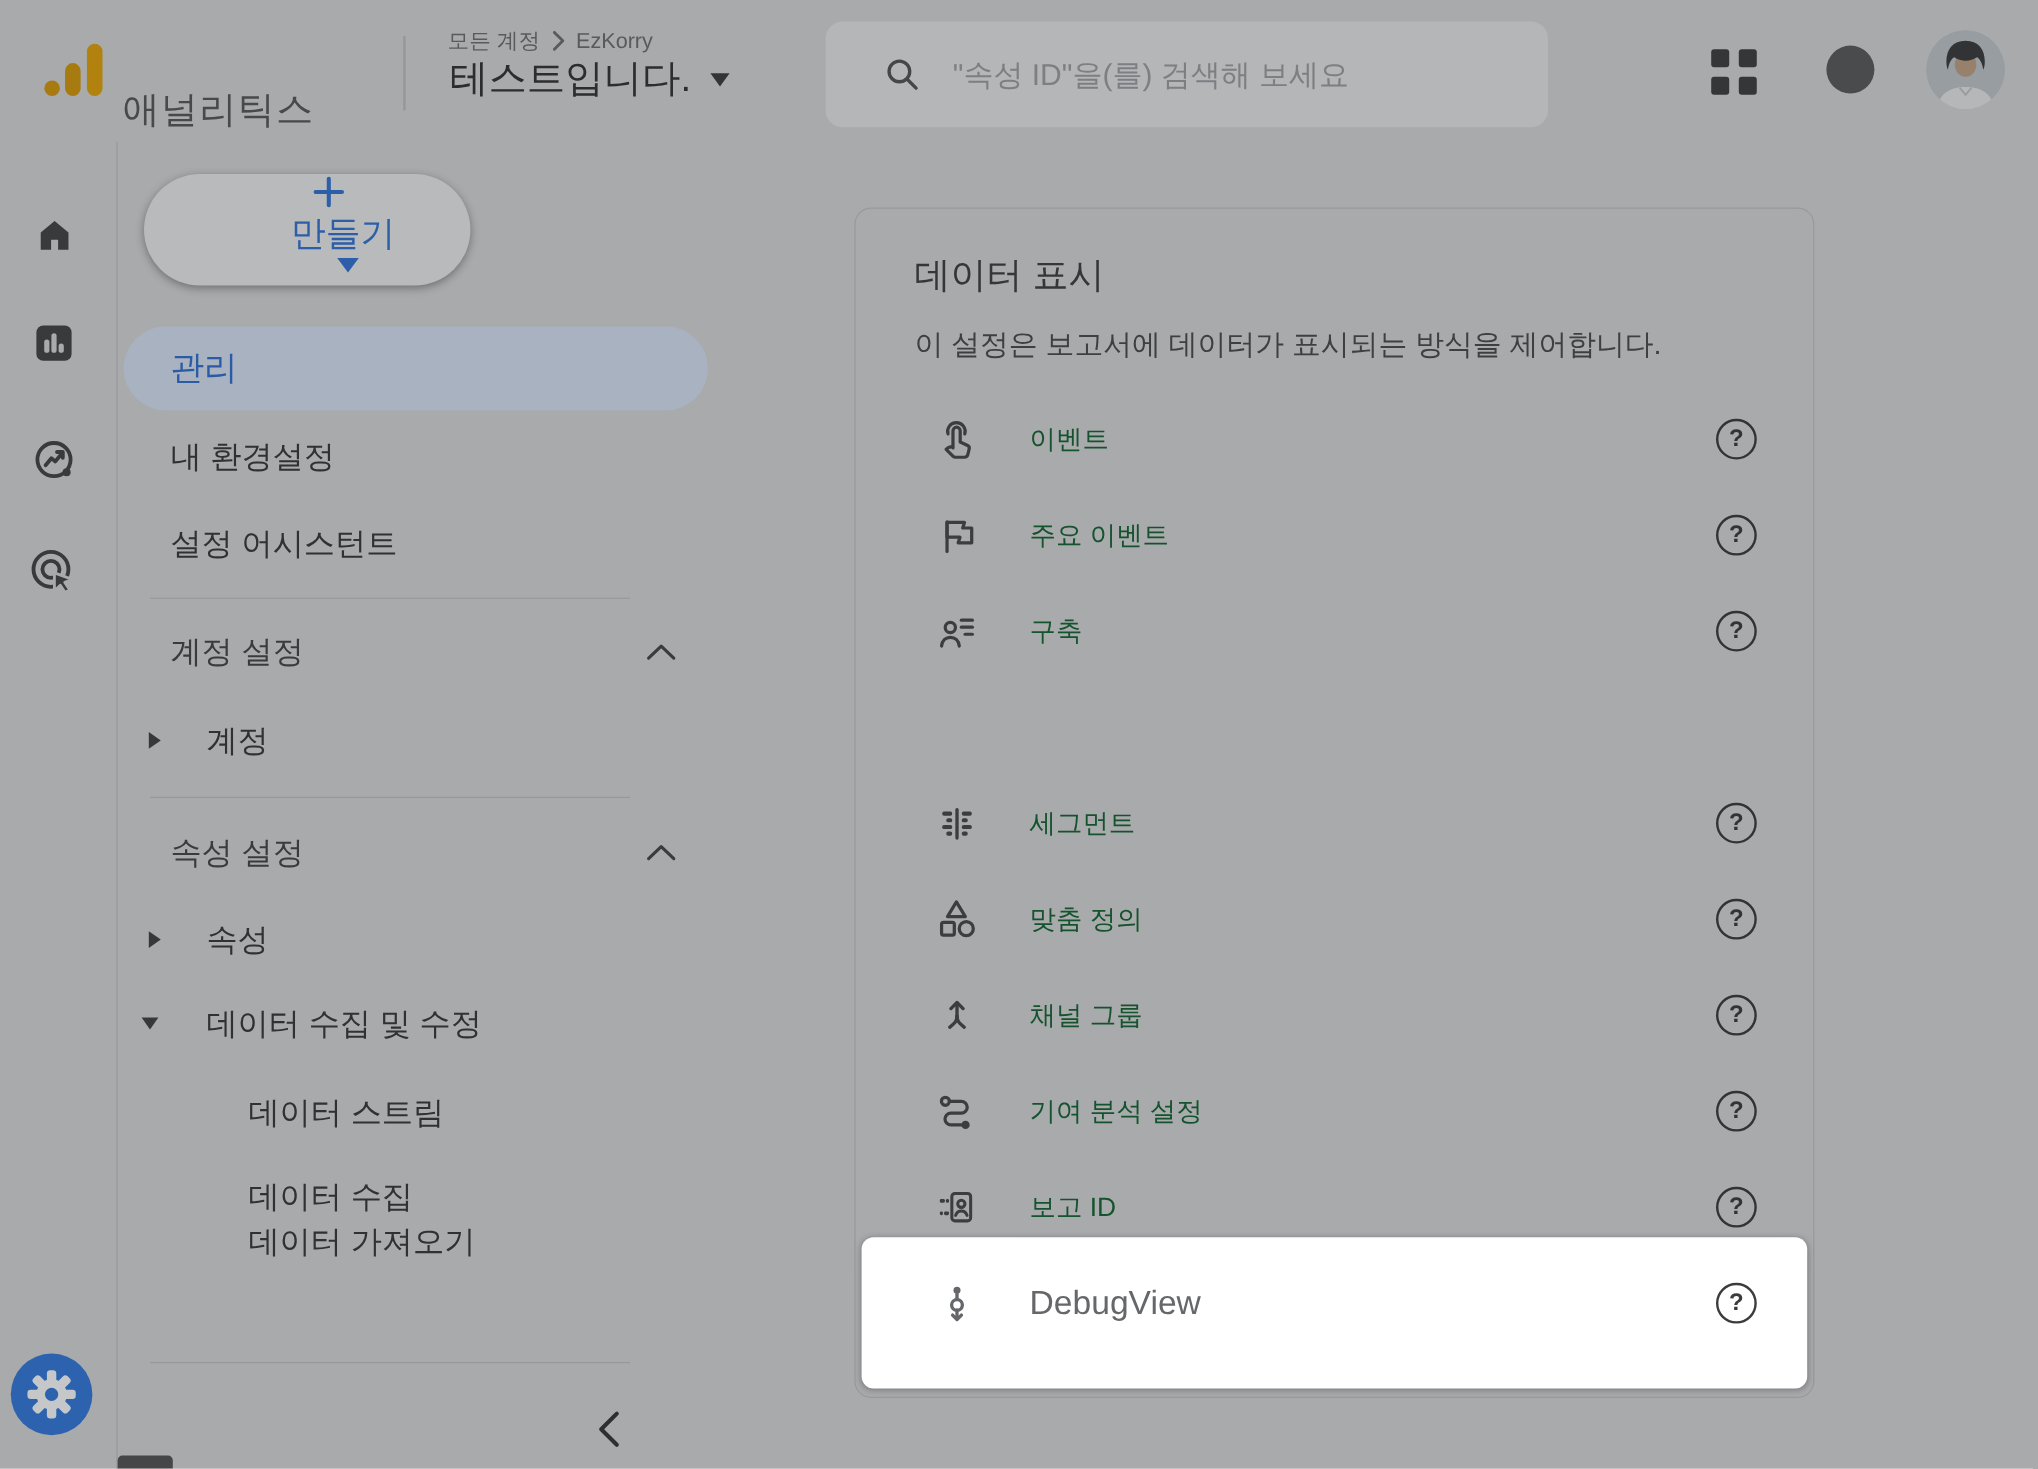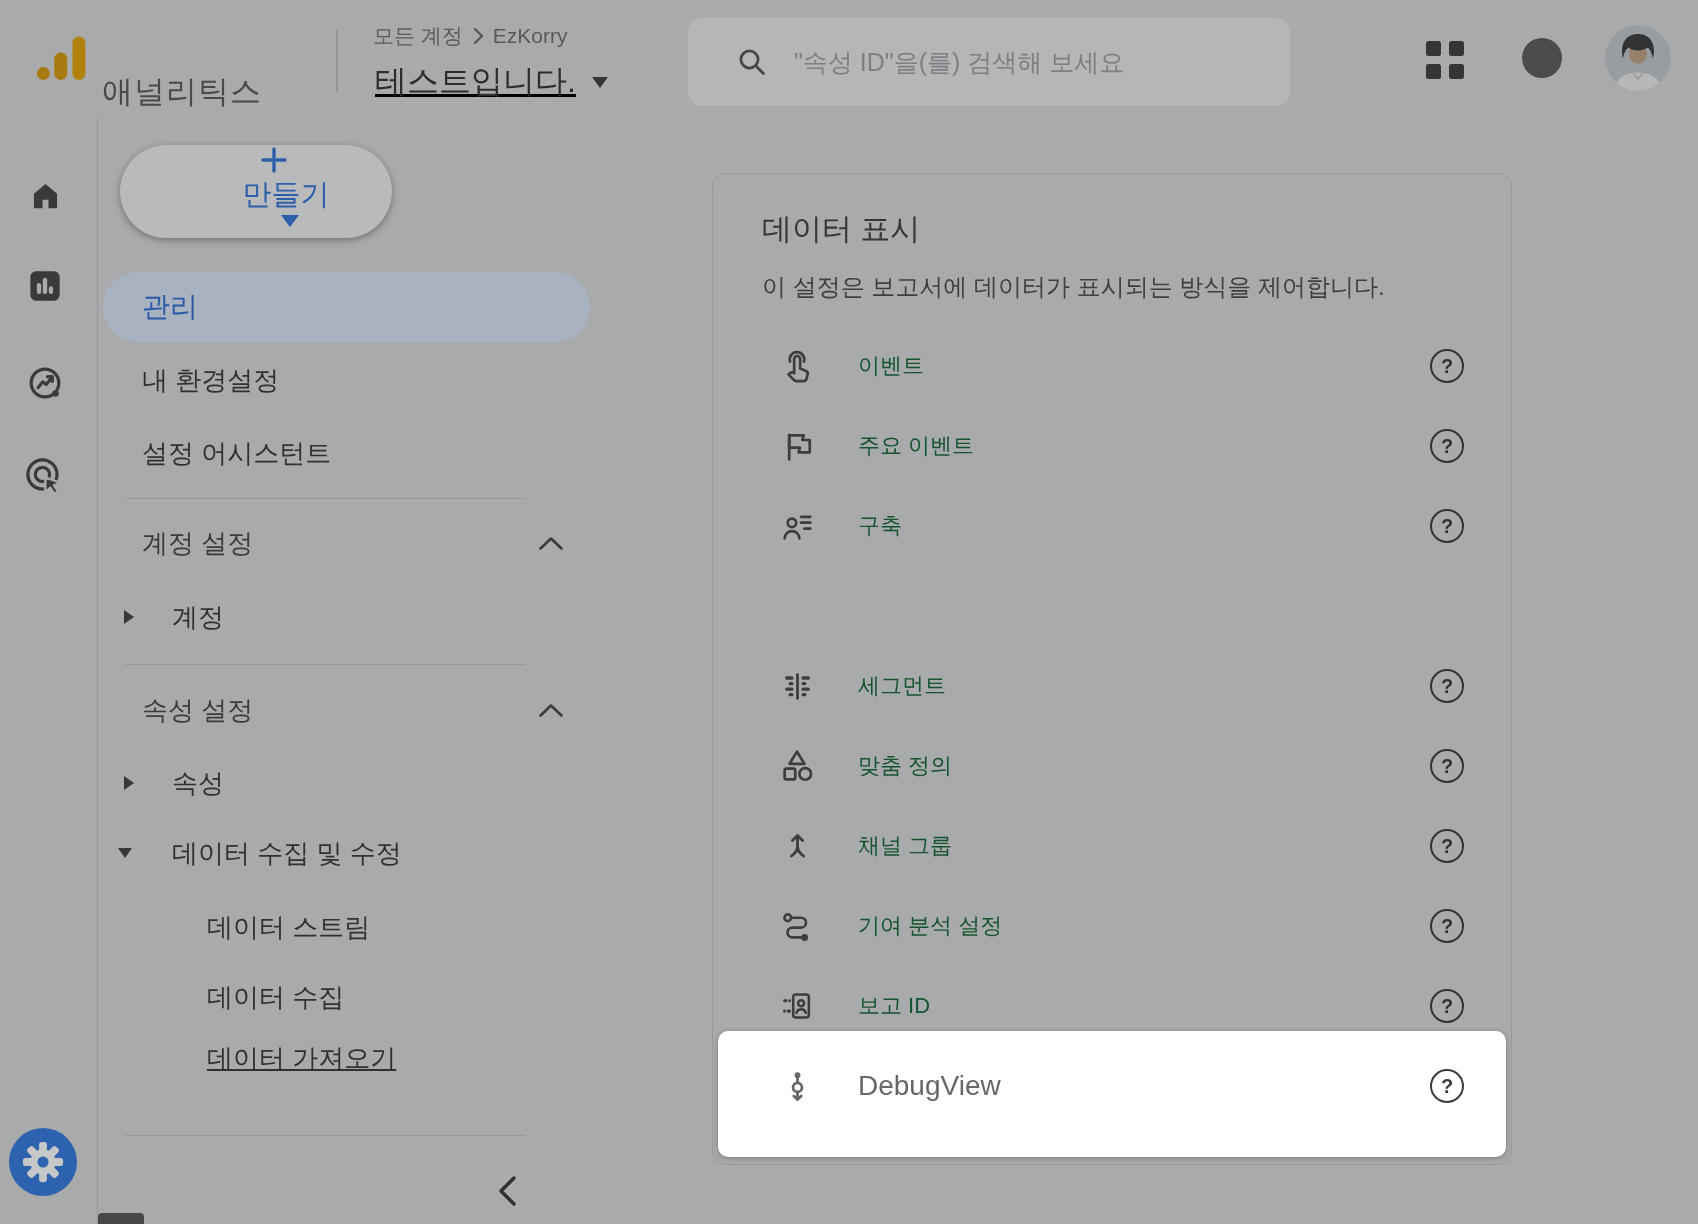--- a/index.html
+++ b/index.html
@@ -4,22 +4,22 @@
 <style>
   * { margin:0; padding:0; box-sizing:border-box; }
   html,body { width:1698px; height:1224px; }
   body { font-family:"Liberation Sans","DejaVu Sans",sans-serif; }
   .stage { position:relative; width:1698px; height:1224px; background:#a9aaac; overflow:hidden; }
   .abs { position:absolute; }
 
   
   .app-name { left:102px; top:40px; font-size:31px; line-height:40px; color:#48494b; letter-spacing:1px;margin-top:32px; }
   .logo-divider { left:336px; top:30px; width:2px; height:62px; background:#96979a; }
-  .breadcrumb { left:373px; top:22px; display:flex; align-items:center; gap:9px; font-size:21px; color:#595a5c;text-align:center; }
-  .prop-row { left:375px; top:60px; display:flex; align-items:center; gap:16px;text-decoration:underline; }
+  .breadcrumb { left:373px; top:22px; display:flex; align-items:center; gap:9px; font-size:18px; color:#595a5c;text-align:center; }
+  .prop-row { left:375px; top:44px; display:flex; align-items:center; gap:16px; }
   .prop-title { font-size:32px; color:#2c2d2f; }
   .caret-down { width:0; height:0; border-left:8px solid transparent; border-right:8px solid transparent; border-top:11px solid #333436; }
   .search { left:688px; top:18px; width:602px; height:88px; background:#b5b6b8; border-radius:14px; display:flex; align-items:center; padding-left:48px; }
   .search-placeholder { font-size:25px; color:#7e7f82; margin-left:26px; }
   .grid-icon { left:1426px; top:41px; width:38px; height:38px; display:grid; grid-template-columns:15px 15px; grid-template-rows:15px 15px; gap:8px; }
   .grid-icon span { background:#353638; border-radius:2.5px; }
   .help-fab { left:1522px; top:38px; width:40px; height:40px; border-radius:50%; background:#4a4b4d; color:#b2b3b5; display:flex; align-items:center; justify-content:center; font-size:25px; font-weight:bold; }
   .avatar { left:1605px; top:25px; width:66px; height:66px; border-radius:50%; overflow:hidden; }
 
   
@@ -194,21 +194,21 @@
         <path d="M2.5 12.5L13 2.5l10.5 10" fill="none" stroke="#3a3b3d" stroke-width="2.6" stroke-linecap="round" stroke-linejoin="round"></path>
       </svg>
   </div>
   <div class="abs tri-right" style="left:124px; top:776px;"></div>
   <div class="abs menu-item" style="left:172px; top:763px;">속성</div>
 
   <div class="abs tri-down" style="left:118px; top:848px;"></div>
   <div class="abs menu-item" style="left:172px; top:833px;">데이터 수집 및 수정</div>
   <div class="abs menu-item" style="left:207px; top:907px;">데이터 스트림</div>
   <div class="abs menu-item" style="left:207px; top:977px;">데이터 수집</div>
-  <div class="abs menu-item" style="left:207px; top:1038px;text-decoration:underline;">데이터 가져오기</div>
+  <div class="abs menu-item" style="left:207px; top:1014px;">데이터 가져오기</div>
 
   <div class="abs menu-divider" style="top:1135px;"></div>
   <div class="abs" style="left:496px; top:1175px;">
     <svg width="22" height="32" viewBox="0 0 22 32">
         <path d="M18 3L5 16l13 13" fill="none" stroke="#2e2f31" stroke-width="3.4" stroke-linecap="round" stroke-linejoin="round"></path>
       </svg>
   </div>
   <div class="abs bottom-chip"></div>
 
   <div class="abs card"></div>

